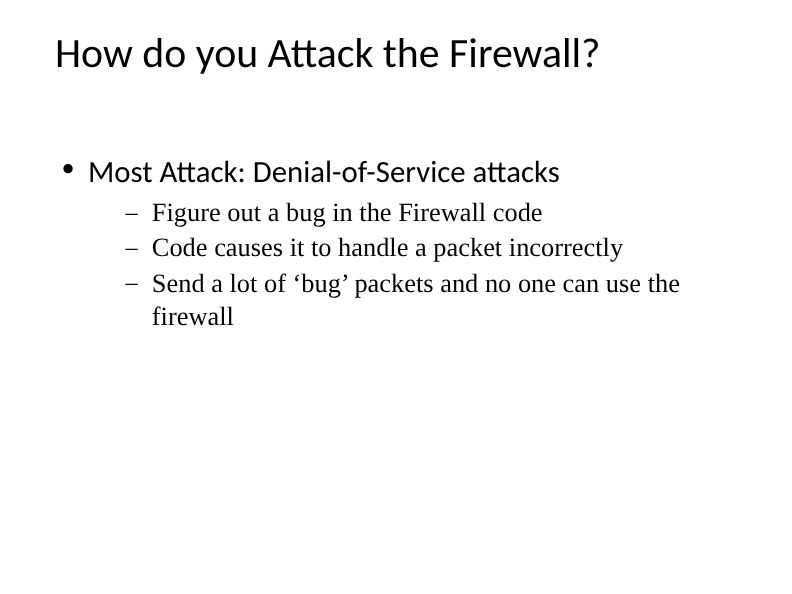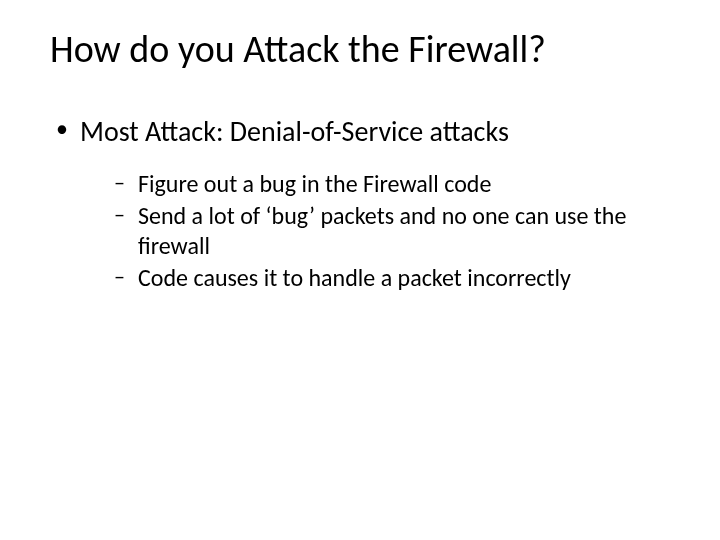--- a/index.html
+++ b/index.html
@@ -1,39 +1,39 @@
 <!DOCTYPE html>
 <html><head>
   <meta charset="utf-8">
   <style>
     * { margin: 0; padding: 0; box-sizing: border-box; }
     html, body { width: 720px; height: 540px; background: #fff; font-family: Calibri, "Segoe UI", Arial, sans-serif; color: #000; }
     .slide { width: 720px; height: 540px; position: relative; padding: 20px 30px 20px 30px; }
-    .title { font-size: 38px; font-weight: 400; margin-top: 6px; margin-left: 20px; margin-bottom: 42px; letter-spacing: 0px; }
+    .title { font-size: 38px; font-weight: 400; margin-top: 6px; margin-left: 20px; margin-bottom: 66px; letter-spacing: 0px; }
     .level1 { list-style: none; padding-left: 30px; }
     .level1 > li { position: relative; font-size: 28px; line-height: 1.25; margin-bottom: 6px; padding-left: 20px; }
     .level1 > li::before { content: "•"; position: absolute; left: -4px; top: 0; font-size: 24px; }
-    .level2 { list-style: none; padding-left: 38px; margin-top: 20px; }
+    .level2 { list-style: none; padding-left: 38px; margin-top: 6px; font-family: Liberation Serif, serif; }
     .level2 > li { position: relative; font-size: 24px; line-height: 1.25; padding-left: 20px; margin-bottom: 2px; }
     .level2 > li::before { content: "–"; position: absolute; left: -4px; top: 0; font-size: 22px; }
   </style>
 </head>
 <body>
 
 <div class="slide">
   <h1 class="title">How do you Attack the Firewall?</h1>
   <ul class="level1">
     <li>
       <span>Most Attack: Denial-of-Service attacks</span>
       <ul class="level2">
         <li>
           <span>Figure out a bug in the Firewall code</span>
         </li>
         <li>
-          <span>Send a lot of ‘bug’ packets and no one can use the firewall</span>
+          <span>Code causes it to handle a packet incorrectly</span>
         </li>
         <li>
-          <span>Code causes it to handle a packet incorrectly</span>
+          <span>Send a lot of ‘bug’ packets and no one can use the firewall</span>
         </li>
       </ul>
     </li>
   </ul>
 </div>
 
 </body></html>

